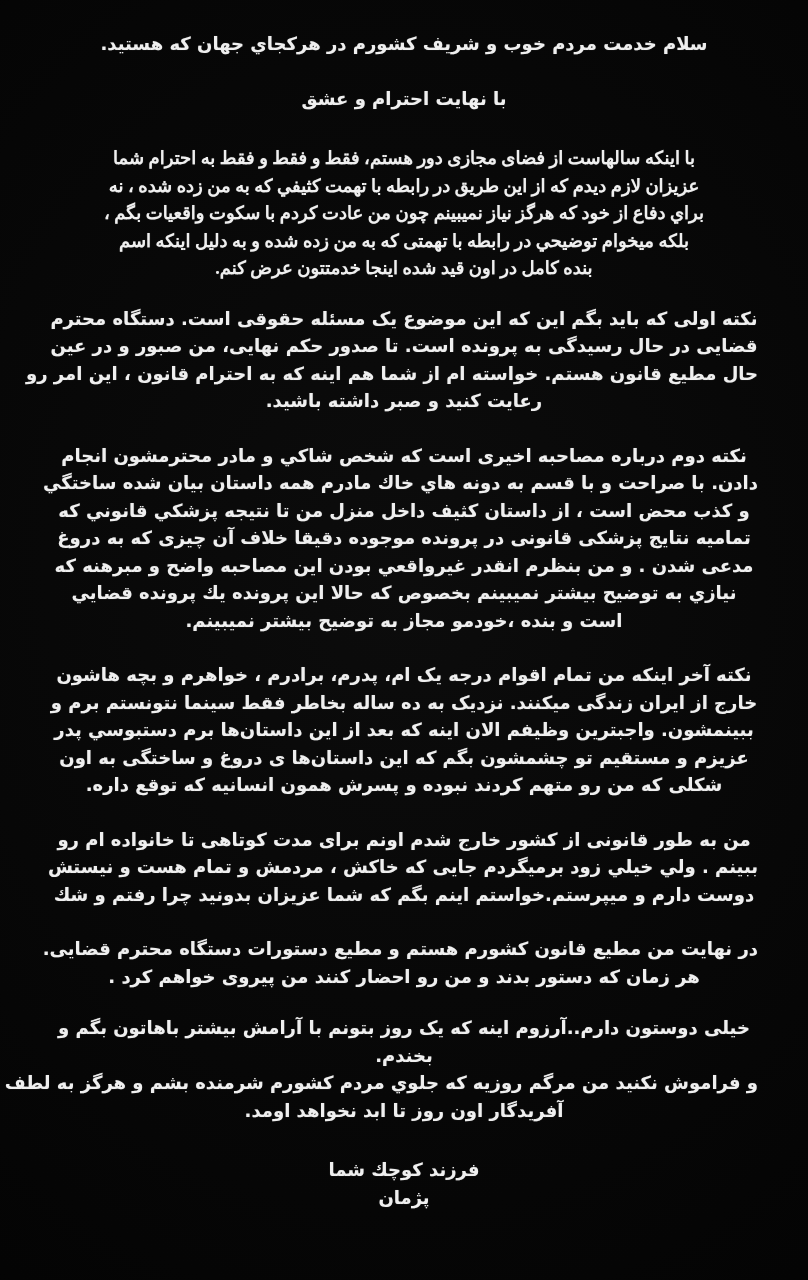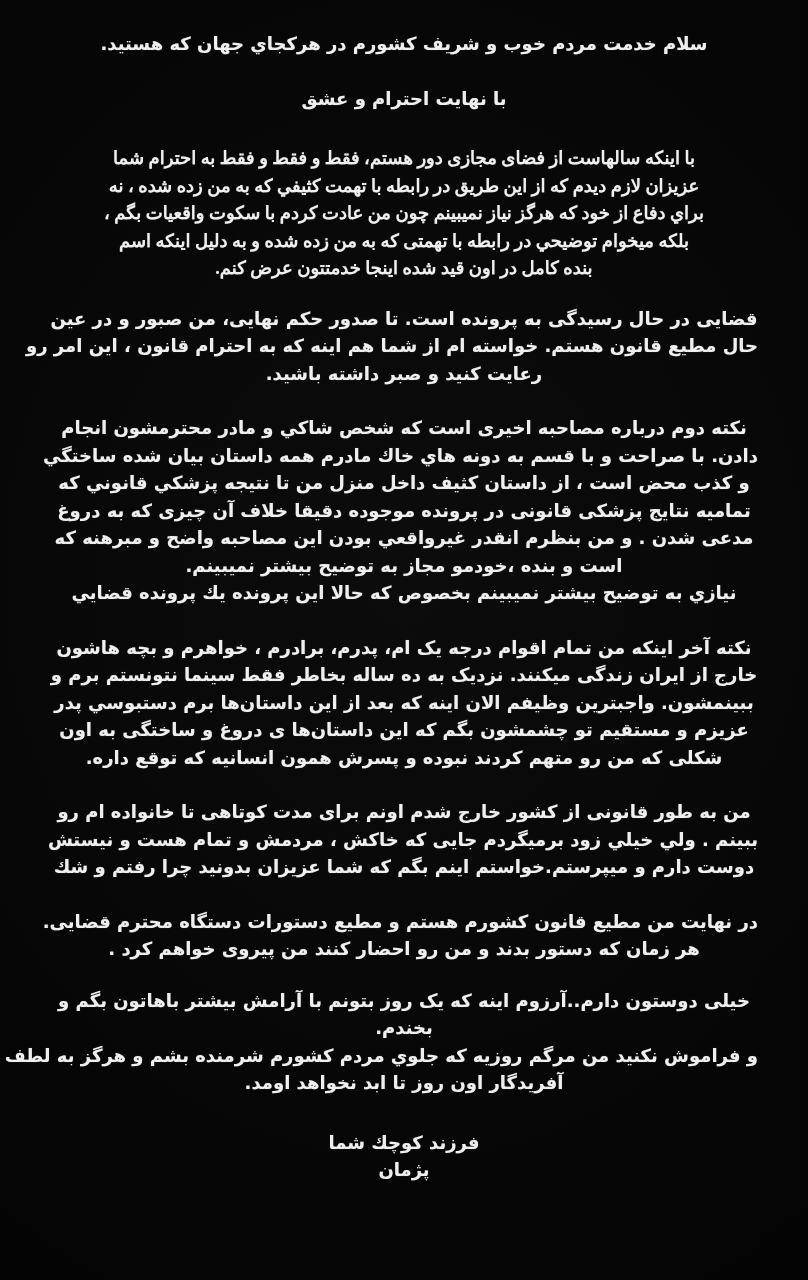--- a/index.html
+++ b/index.html
@@ -53,32 +53,33 @@
         <div class="line">با نهایت احترام و عشق</div>
       </div>
       <div class="block">
         <div class="line">با اینکه سالهاست  از فضای مجازی دور هستم،  فقط و فقط و فقط  به احترام شما</div>
         <div class="line">عزیزان لازم دیدم که از این طریق در رابطه با تهمت کثیفي که به من زده شده ، نه</div>
         <div class="line">براي دفاع از خود که هرگز نیاز نمیبینم چون من عادت کردم با سکوت واقعیات بگم ،</div>
         <div class="line">بلکه میخوام توضیحي در رابطه با تهمتی که به من زده شده و به دلیل اینکه اسم</div>
         <div class="line">بنده کامل در اون قید شده اینجا خدمتتون عرض کنم.</div>
       </div>
       <div class="block">
+        <div class="line">نکته اولی که باید بگم این که این موضوع یک مسئله حقوقی است. دستگاه محترم</div>
         <div class="line">قضایی در حال رسیدگی به پرونده است. تا صدور حکم نهایی، من صبور و در عین</div>
         <div class="line">حال مطیع قانون هستم. خواسته ام از شما هم اینه که به احترام قانون ، این امر رو</div>
         <div class="line">رعایت کنید و صبر داشته باشید.</div>
       </div>
       <div class="block">
         <div class="line">نکته دوم  درباره مصاحبه اخیری است که شخص شاکي و مادر محترمشون انجام</div>
         <div class="line">دادن. با صراحت و با قسم به دونه هاي خاك مادرم همه داستان بیان شده ساختگي</div>
         <div class="line">و کذب محض است ، از داستان کثیف داخل منزل من تا نتیجه پزشکي قانوني که</div>
         <div class="line">تمامیه نتایج پزشکی قانونی در پرونده موجوده دقیقا خلاف آن  چیزی که به دروغ</div>
         <div class="line">مدعی شدن .  و من بنظرم انقدر غیرواقعي بودن این مصاحبه واضح  و مبرهنه که</div>
+        <div class="line">نیازي به توضیح بیشتر نمیبینم بخصوص که حالا این پرونده یك پرونده قضایي</div>
         <div class="line">است و بنده  ،خودمو  مجاز  به توضیح بیشتر نمیبینم.</div>
-        <div class="line">نیازي به توضیح بیشتر نمیبینم بخصوص که حالا این پرونده یك پرونده قضایي</div>
       </div>
       <div class="block">
         <div class="line">نکته آخر اینکه من تمام اقوام درجه یک ام، پدرم، برادرم ، خواهرم و بچه هاشون</div>
         <div class="line">خارج از ایران زندگی میکنند. نزدیک به ده ساله بخاطر فقط سینما نتونستم برم و</div>
         <div class="line">ببینمشون. واجبترین وظیفم الان اینه که بعد از این داستان‌ها برم دستبوسي پدر</div>
         <div class="line">عزیزم و مستقیم تو چشمشون بگم که این داستان‌ها ی دروغ و ساختگی به اون</div>
         <div class="line">شکلی که من رو متهم کردند نبوده و پسرش همون انسانیه که توقع داره.</div>
       </div>
       <div class="block">
         <div class="line">من به طور قانونی از کشور خارج شدم اونم برای مدت کوتاهی تا خانواده ام رو</div>

